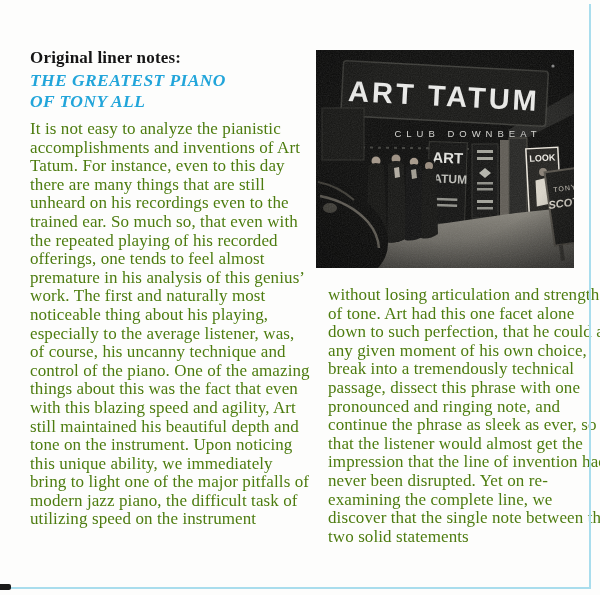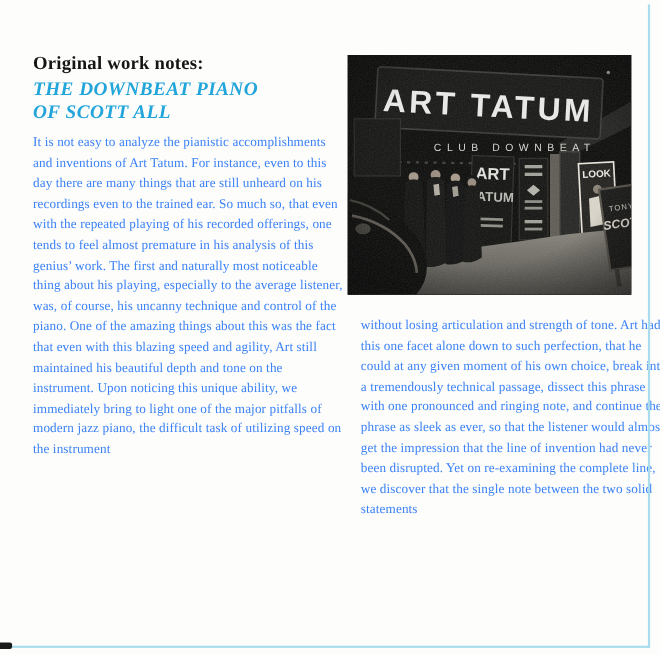--- a/index.html
+++ b/index.html
@@ -13,44 +13,44 @@
     position:absolute;left:30px;top:48px;
     font-weight:bold;font-size:17px;letter-spacing:.2px;color:#151515;
   }
   .album-title{
     position:absolute;left:30px;top:70px;
     font-weight:bold;font-style:italic;font-size:17.5px;line-height:21px;
     color:#22a5da;letter-spacing:.4px;
   }
   .col{
     position:absolute;width:282px;
-    font-size:12px;line-height:18.6px;letter-spacing:.1px;
-    text-align:left;color:#3b82f6;
+    font-size:17px;line-height:18.6px;letter-spacing:.1px;
+    text-align:left;color:#4d7c0f;
   }
   .col.left{left:30px;top:120px;}
   .col.right{left:328px;top:286px;}
   .photo{
     position:absolute;left:316px;top:50px;width:258px;height:218px;
     margin:0;overflow:hidden;background:#0b0b0a;
   }
   .border-right{position:absolute;left:589px;top:4px;width:2px;height:585px;background:#a9dded;}
   .border-bottom{position:absolute;left:0;top:587px;width:591px;height:2px;background:#a9dded;}
   .corner-mark{position:absolute;left:0;top:584px;width:11px;height:6px;background:#1a1a1a;border-radius:0 2px 2px 0;}
   svg text{font-family:"Liberation Sans","DejaVu Sans",sans-serif;}
 </style>
 </head>
 <body>
 
 <div class="page">
 
-  <div class="kicker">Original work notes:</div>
+  <div class="kicker">Original liner notes:</div>
 
   <div class="album-title">
-    <div>THE DOWNBEAT PIANO</div>
-    <div>OF SCOTT ALL</div>
+    <div>THE GREATEST PIANO</div>
+    <div>OF TONY ALL</div>
   </div>
 
   <div class="col left">It is not easy to analyze the pianistic accomplishments and inventions of Art Tatum. For instance, even to this day there are many things that are still unheard on his recordings even to the trained ear. So much so, that even with the repeated playing of his recorded offerings, one tends to feel almost premature in his analysis of this genius’ work. The first and naturally most noticeable thing about his playing, especially to the average listener, was, of course, his uncanny technique and control of the piano. One of the amazing things about this was the fact that even with this blazing speed and agility, Art still maintained his beautiful depth and tone on the instrument. Upon noticing this unique ability, we immediately bring to light one of the major pitfalls of modern jazz piano, the difficult task of utilizing speed on the instrument</div>
 
   <figure class="photo">
     <svg viewBox="0 0 258 218" width="258" height="218">
       <defs>
         <linearGradient id="walk" x1="0" y1="0" x2="0" y2="1">
           <stop offset="0" stop-color="#8a877e"></stop>
           <stop offset="1" stop-color="#504e49"></stop>

